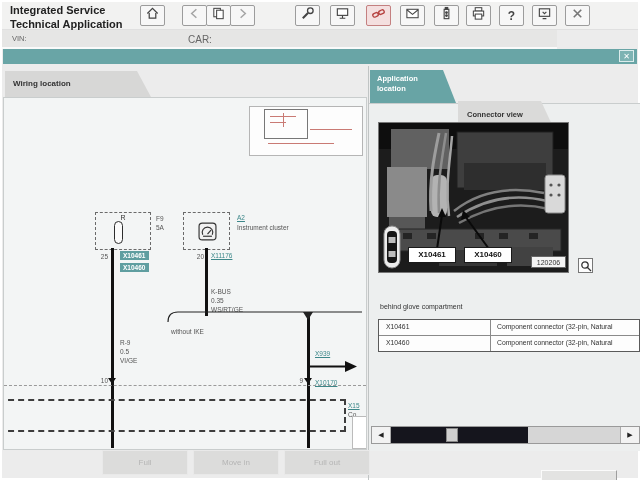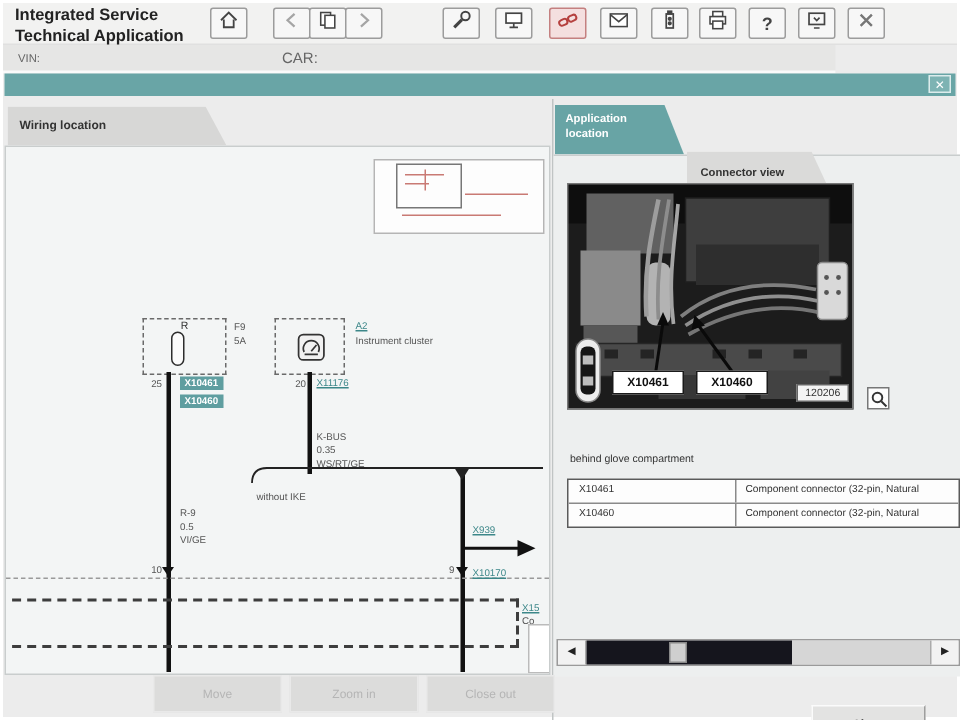--- a/index.html
+++ b/index.html
@@ -340,17 +340,17 @@
       <div class="strack">
         <div class="sdark"></div>
         <div class="sthumb"></div>
       </div>
       <div class="sbtn right">▶</div>
     </div>
 
     <div class="btn" style="left:172px;top:404px;width:76px">Close</div>
   </div>
 
-  <div class="btn disabled" style="left: 100px; top: 448px; width: 86px;">Move</div>
-  <div class="btn disabled" style="left: 191px; top: 448px; width: 86px;">Zoom in</div>
-  <div class="btn disabled" style="left: 282px; top: 448px; width: 86px;">Close out</div>
+  <div class="btn disabled" style="left: 100px; top: 448px; width: 86px;">Full</div>
+  <div class="btn disabled" style="left: 191px; top: 448px; width: 86px;">Move in</div>
+  <div class="btn disabled" style="left: 282px; top: 448px; width: 86px;">Full out</div>
 
 </div>
 
 </body></html>

